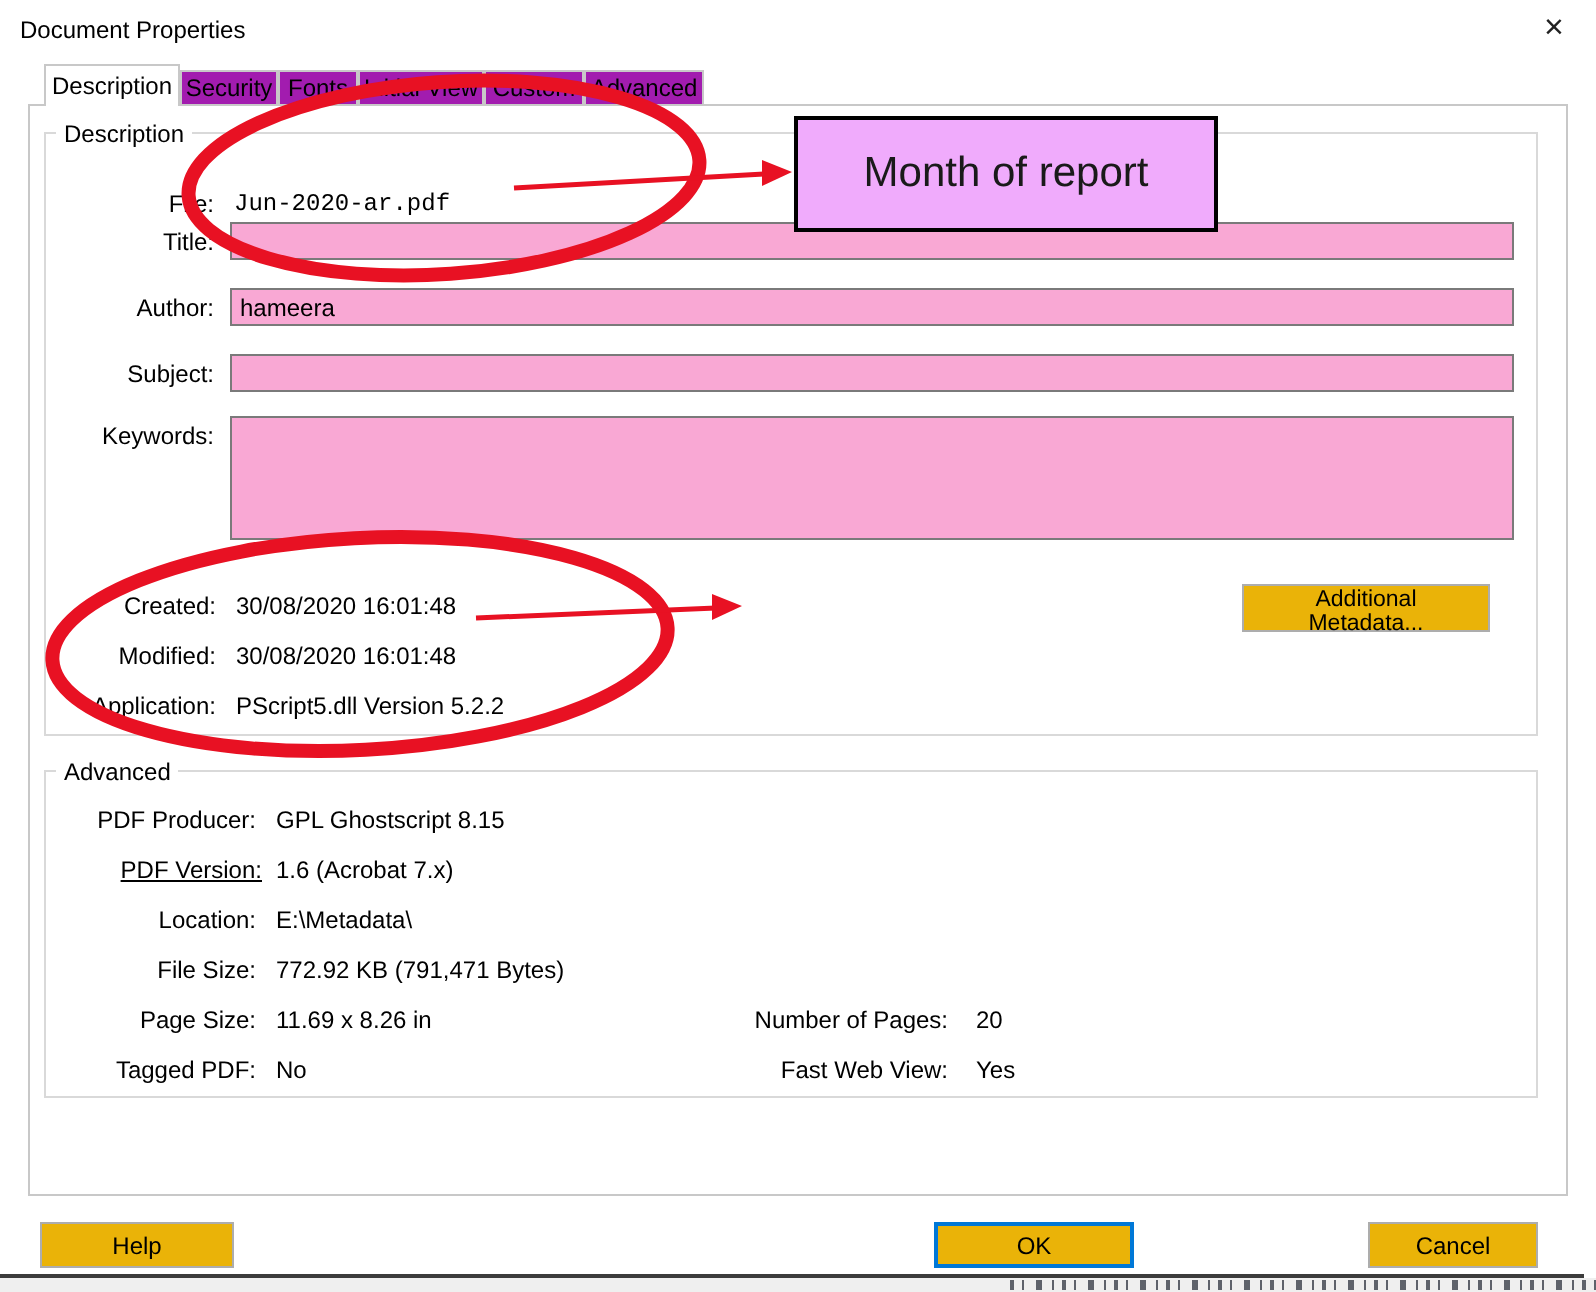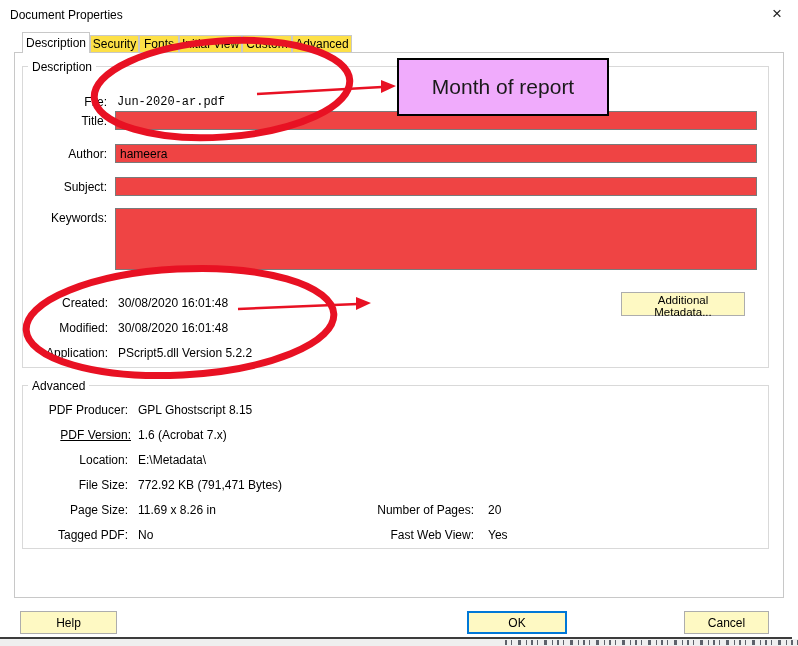--- a/index.html
+++ b/index.html
@@ -12,36 +12,36 @@
   
   #titlebar{left:0;top:0;width:798px;height:32px;background:#fff;}
   #dlg-title{left:10px;top:8px;font-size:12px;color:#000;}
   #close-btn{left:762px;top:2px;width:30px;height:24px;text-align:center;font-size:17px;color:#222;cursor:pointer;line-height:24px;}
   #win-bottom-edge{left:0;top:637px;width:792px;height:2px;background:#3c3c3c;}
   #below-window{left:0;top:639px;width:798px;height:7px;background:#efefef;}
   #bg-text-sliver{left:505px;top:640px;width:293px;height:5px;opacity:.8;
     background-image:repeating-linear-gradient(90deg,#3a3f4a 0 2px,transparent 2px 6px,#3a3f4a 6px 7px,transparent 7px 13px,#3a3f4a 13px 16px,transparent 16px 21px,#3a3f4a 21px 22px,transparent 22px 26px);}
 
   
-  .tab{position:absolute;top:35px;height:17px;background:#fde047;border:1px solid #c8c8c8;border-bottom:none;
+  .tab{position:absolute;top:35px;height:17px;background:#a21caf;border:1px solid #c8c8c8;border-bottom:none;
     font-size:12px;text-align:center;line-height:17px;color:#000;cursor:pointer;box-sizing:border-box;}
   .tab.active{top:32px;height:21px;background:#fff;z-index:5;line-height:20px;}
   #tab-panel{left:14px;top:52px;width:770px;height:546px;background:#fff;border:1px solid #c8c8c8;box-sizing:border-box;}
 
   
   .groupbox{position:absolute;border:1px solid #d9d9d9;background:#fff;box-sizing:border-box;}
   .legend{position:absolute;font-size:12px;color:#000;background:#fff;padding:0 4px;z-index:2;}
 
   
-  .field{position:absolute;border:1px solid #7a7a7a;background:#ef4444;font-family:"Liberation Sans","DejaVu Sans",sans-serif;
+  .field{position:absolute;border:1px solid #7a7a7a;background:#f9a8d4;font-family:"Liberation Sans","DejaVu Sans",sans-serif;
     font-size:12px;color:#000;padding:1px 4px;box-sizing:border-box;outline:none;}
   textarea.field{resize:none;}
 
   
-  .btn{position:absolute;background:#fef9c3;border:1px solid #adadad;font-family:"Liberation Sans","DejaVu Sans",sans-serif;
+  .btn{position:absolute;background:#eab308;border:1px solid #adadad;font-family:"Liberation Sans","DejaVu Sans",sans-serif;
     font-size:12px;color:#000;cursor:pointer;box-sizing:border-box;}
   .btn.default{border:2px solid #0078d7;}
 
   
   .callout{position:absolute;background:#f0abfc;border:2px solid #000;display:flex;align-items:center;justify-content:center;
     font-size:21px;color:#1a1a1a;z-index:20;box-sizing:border-box;}
 
   #anno-svg{position:absolute;left:0;top:0;width:798px;height:646px;z-index:30;pointer-events:none;}
 </style>
 </head>

